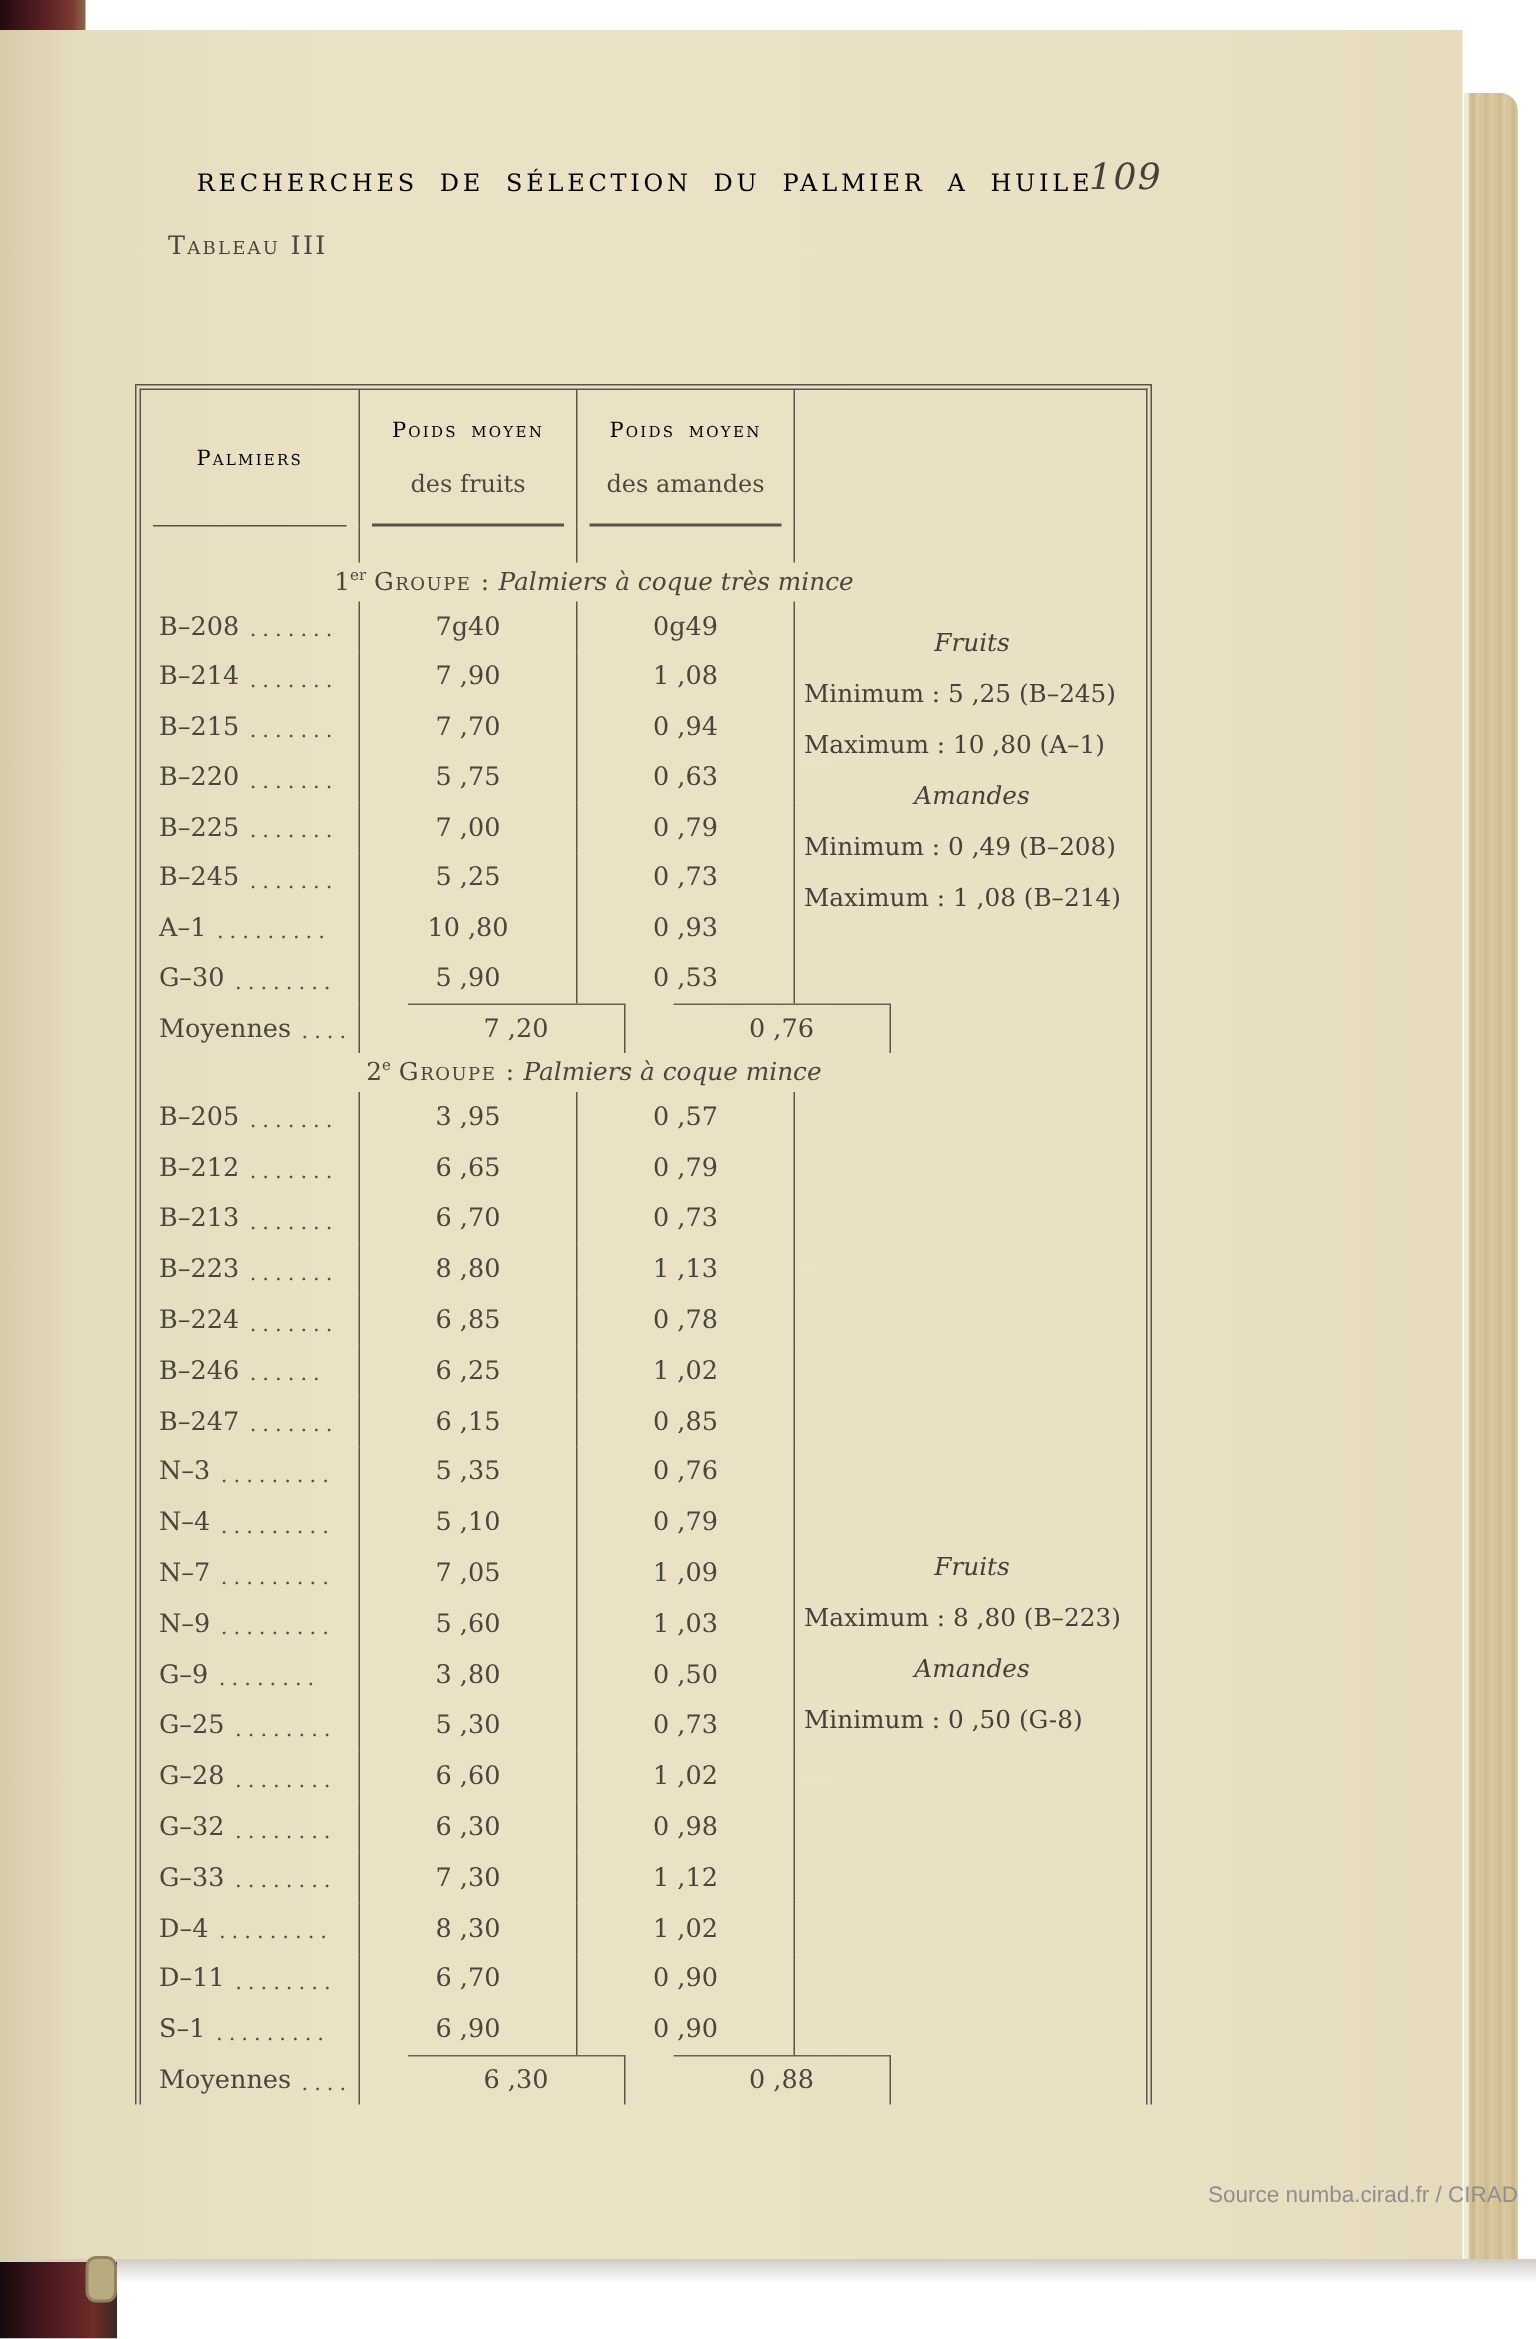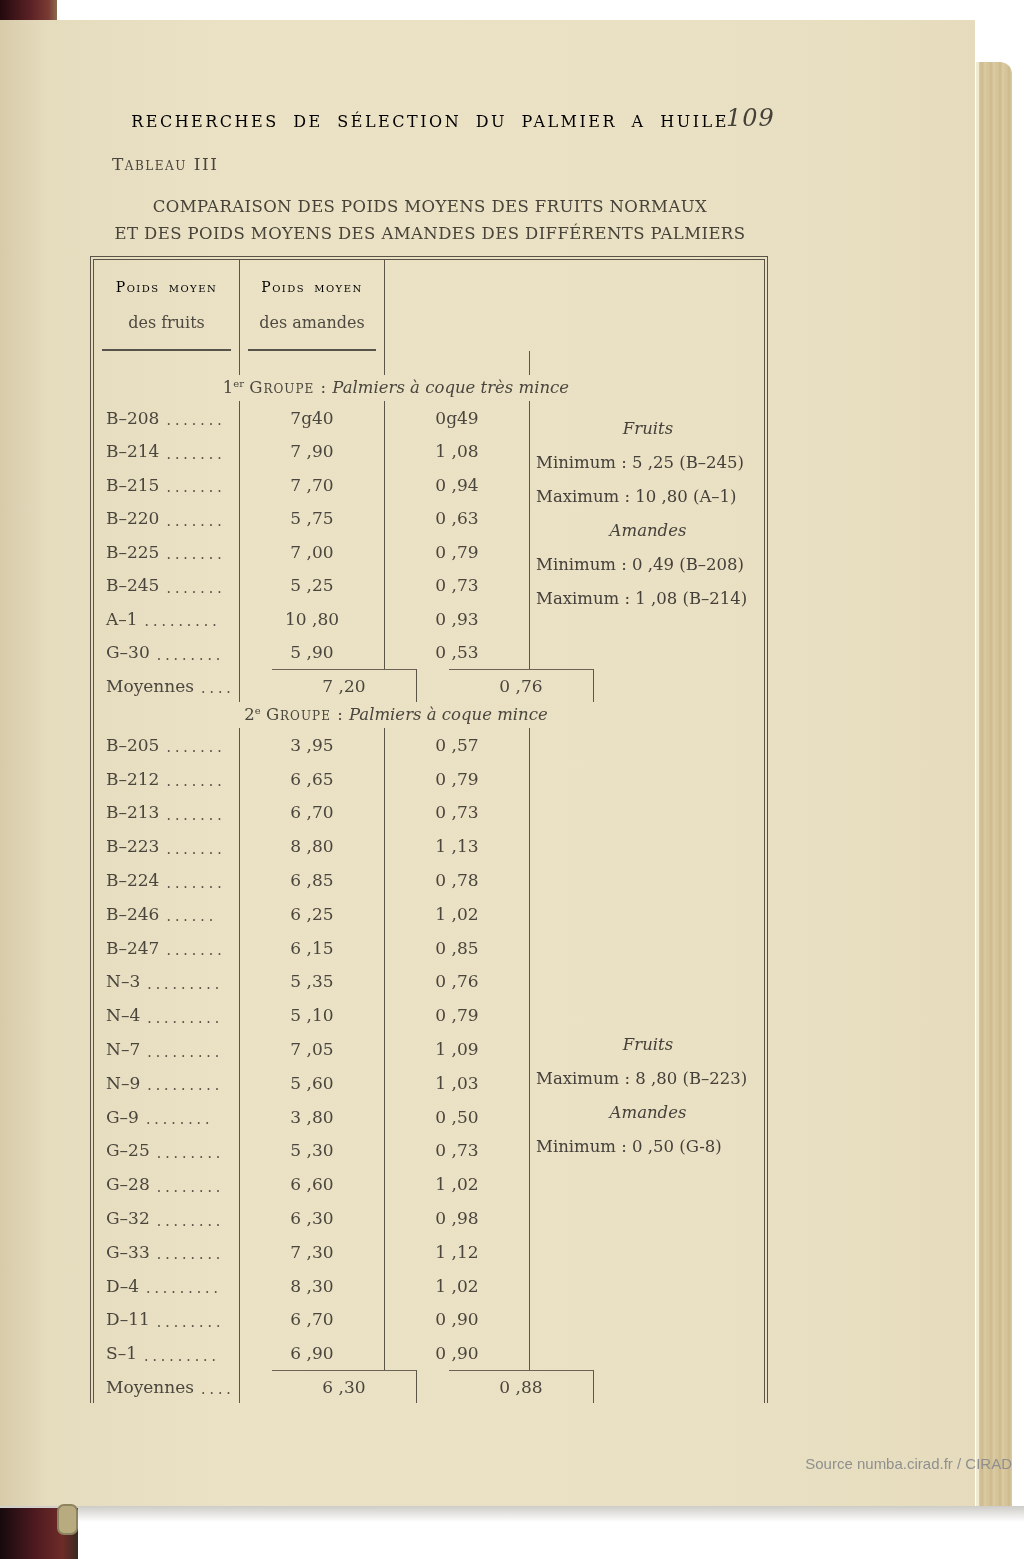--- a/index.html
+++ b/index.html
@@ -81,28 +81,27 @@
   <div class="page-edges"></div>
   <div class="cover-top"></div>
   <div class="below-page"></div>
   <div class="page-shadow"></div>
   <div class="cover-bottom"></div>
   <div class="clasp"></div>
 
   <div class="running-head">RECHERCHES DE SÉLECTION DU PALMIER A HUILE</div>
   <div class="page-number">109</div>
   <div class="table-label">Tableau III</div>
-  <div class="titles">
-    <div>COMPARAISON DES POIDS MOYENS DES FRUITS NORMAUX</div>
-    <div>ET DES POIDS MOYENS DES AMANDES DES DIFFÉRENTS PALMIERS</div>
-  </div>
 
   <div class="dtable">
 
     <div class="grid header-row">
+      <div class="header-cell thin-line">
+        <span class="small-caps">Palmiers</span>
+      </div>
       <div class="header-cell">
         <span class="small-caps">Poids moyen</span>
         <span class="sub-head">des fruits</span>
       </div>
       <div class="header-cell">
         <span class="small-caps">Poids moyen</span>
         <span class="sub-head">des amandes</span>
       </div>
     </div>
 

